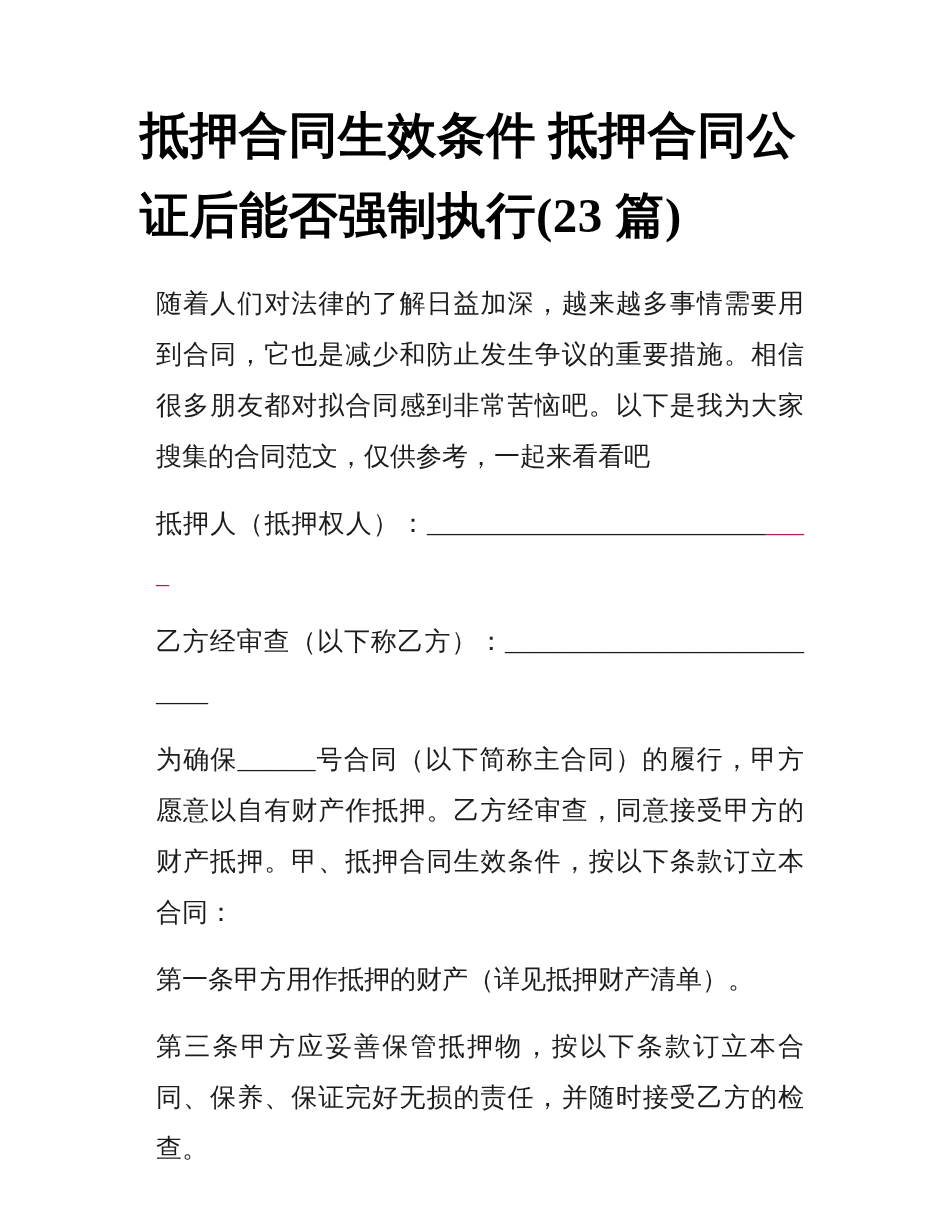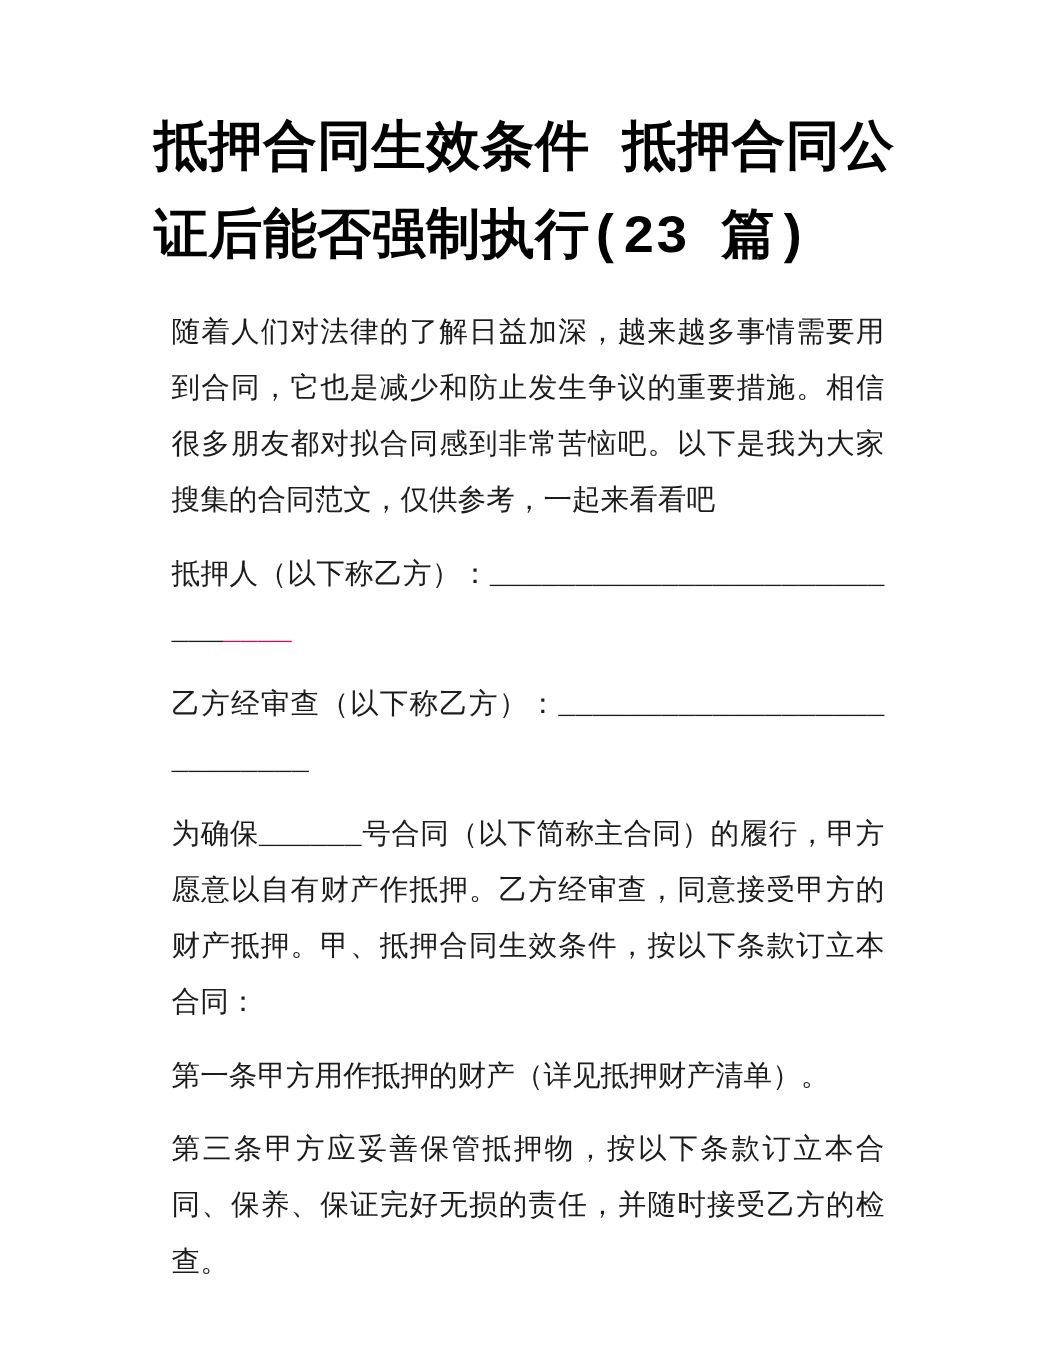--- a/index.html
+++ b/index.html
@@ -7,21 +7,21 @@
     padding: 0;
     background: #ffffff;
   }
   .page {
     position: relative;
     width: 950px;
     height: 1229px;
     box-sizing: border-box;
     padding: 96px 130px 0 140px;
     background: #ffffff;
-    font-family: Liberation Mono, monospace;
+    font-family: Liberation Serif, serif;
     color: #1c1c1c;
     overflow: hidden;
   }
   .doc-title {
     margin: 0 0 22px 0;
     font-size: 49px;
     line-height: 80px;
     font-weight: 700;
     color: #000000;
     text-align: left;
@@ -43,21 +43,21 @@
 </head>
 <body>
 
 <div class="page">
 
   <h1 class="doc-title">抵押合同生效条件 抵押合同公证后能否强制执行(23 篇)</h1>
 
   <p class="para">随着人们对法律的了解日益加深，越来越多事情需要用到合同，它也是减少和防止发生争议的重要措施。相信很多朋友都对拟合同感到非常苦恼吧。以下是我为大家搜集的合同范文，仅供参考，一起来看看吧</p>
 
 
-  <p class="para"><span>抵押人（以下称乙方）：__________________________</span><span class="blank-tail">____</span></p>
+  <p class="para"><span>抵押人（抵押权人）：__________________________</span><span class="blank-tail">____</span></p>
 
   <p class="para">乙方经审查（以下称乙方）：___________________________</p>
 
   <p class="para">为确保______号合同（以下简称主合同）的履行，甲方愿意以自有财产作抵押。乙方经审查，同意接受甲方的财产抵押。甲、抵押合同生效条件，按以下条款订立本合同：</p>
 
   <p class="para">第一条甲方用作抵押的财产（详见抵押财产清单）。</p>
 
 
   <p class="para">第三条甲方应妥善保管抵押物，按以下条款订立本合同、保养、保证完好无损的责任，并随时接受乙方的检查。</p>
 

